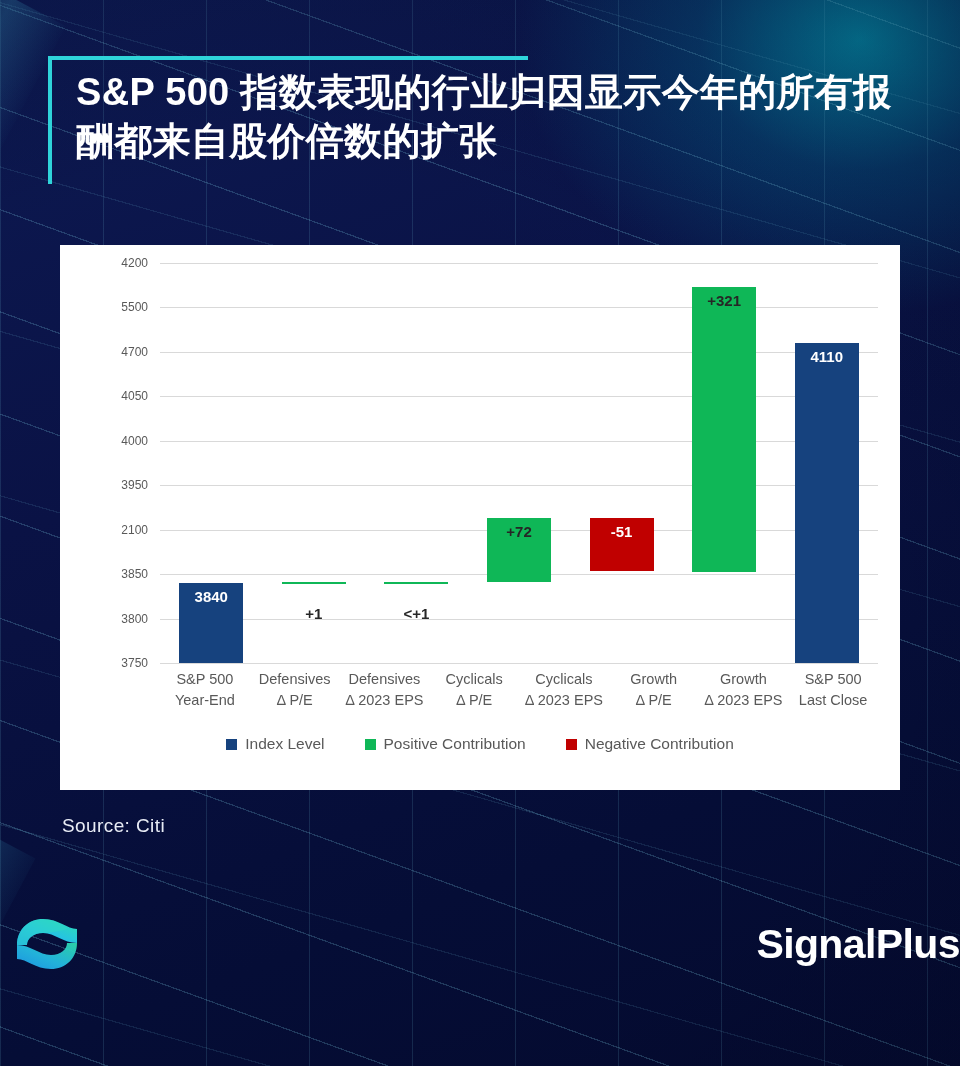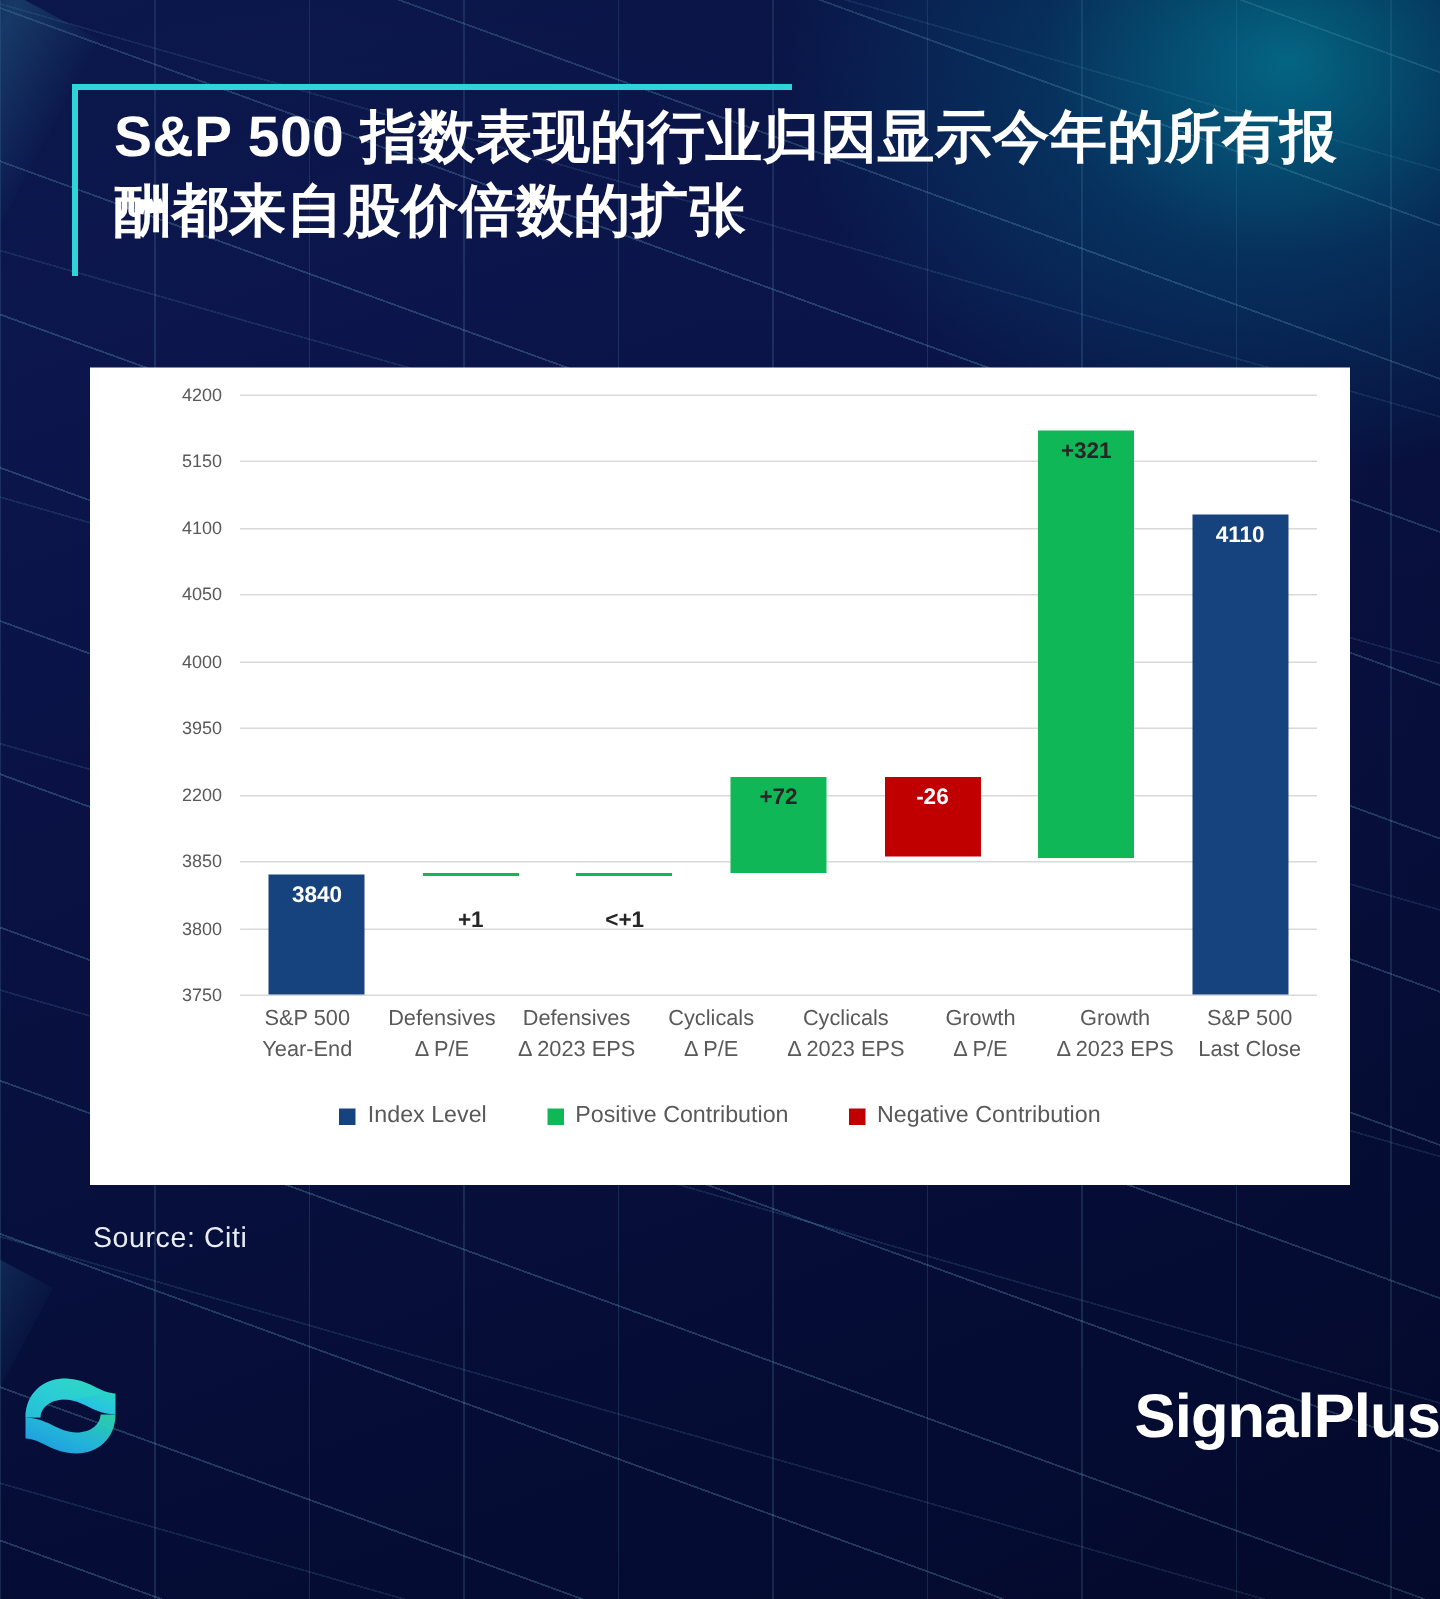--- a/index.html
+++ b/index.html
@@ -207,36 +207,36 @@
   </div>
 
   <div class="chart-card">
 
     <div class="plot-area">
       <div id="gridlines">
           <div class="gridline" style="top: 0px;">
             <span class="ytick">4200</span>
           </div>
           <div class="gridline" style="top: 44.4444px;">
-            <span class="ytick">5150</span>
+            <span class="ytick">5500</span>
           </div>
           <div class="gridline" style="top: 88.8889px;">
-            <span class="ytick">4100</span>
+            <span class="ytick">4700</span>
           </div>
           <div class="gridline" style="top: 133.333px;">
             <span class="ytick">4050</span>
           </div>
           <div class="gridline" style="top: 177.778px;">
             <span class="ytick">4000</span>
           </div>
           <div class="gridline" style="top: 222.222px;">
             <span class="ytick">3950</span>
           </div>
           <div class="gridline" style="top: 266.667px;">
-            <span class="ytick">2200</span>
+            <span class="ytick">2100</span>
           </div>
           <div class="gridline" style="top: 311.111px;">
             <span class="ytick">3850</span>
           </div>
           <div class="gridline" style="top: 355.556px;">
             <span class="ytick">3800</span>
           </div>
           <div class="gridline" style="top: 400px;">
             <span class="ytick">3750</span>
           </div>
@@ -255,21 +255,21 @@
             <div class="bar" style="top: 318.667px; height: 2px; background: rgb(15, 183, 87);"></div>
             <div class="bar-label outside" style="color: rgb(38, 38, 38); top: 336.667px; left: 50%; transform: translateX(-50%);">&lt;+1</div>
           </div>
           <div class="bar-slot">
             <div class="bar" style="top: 255.111px; height: 64px; background: rgb(15, 183, 87);">
               <div class="bar-label" style="color: rgb(38, 38, 38);">+72</div>
             </div>
           </div>
           <div class="bar-slot">
             <div class="bar" style="top: 255.111px; height: 52.4444px; background: rgb(192, 0, 0);">
-              <div class="bar-label" style="color: rgb(255, 255, 255);">-26</div>
+              <div class="bar-label" style="color: rgb(255, 255, 255);">-51</div>
             </div>
           </div>
           <div class="bar-slot">
             <div class="bar" style="top: 24px; height: 285.333px; background: rgb(15, 183, 87);">
               <div class="bar-label" style="color: rgb(38, 38, 38);">+321</div>
             </div>
           </div>
           <div class="bar-slot">
             <div class="bar" style="top: 80px; height: 320px; background: rgb(22, 66, 126);">
               <div class="bar-label" style="color: rgb(255, 255, 255);">4110</div>

